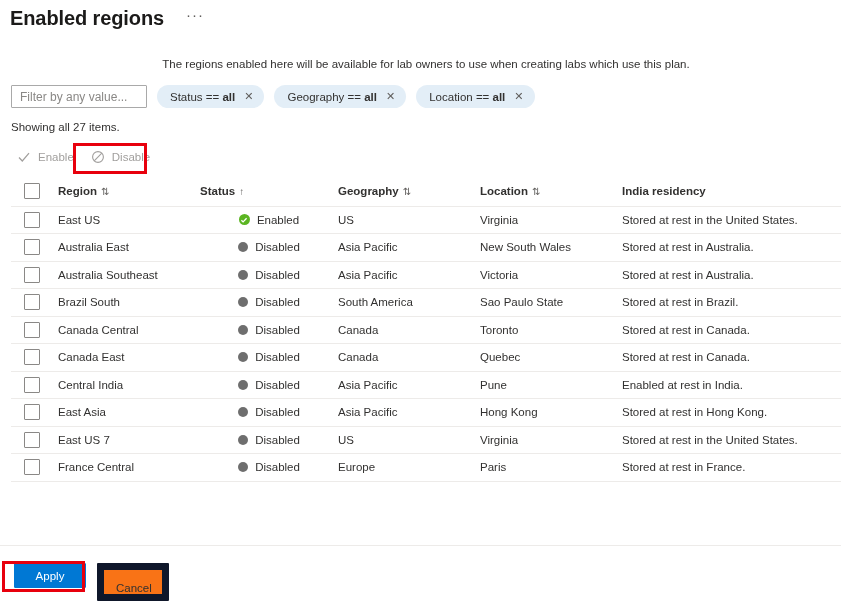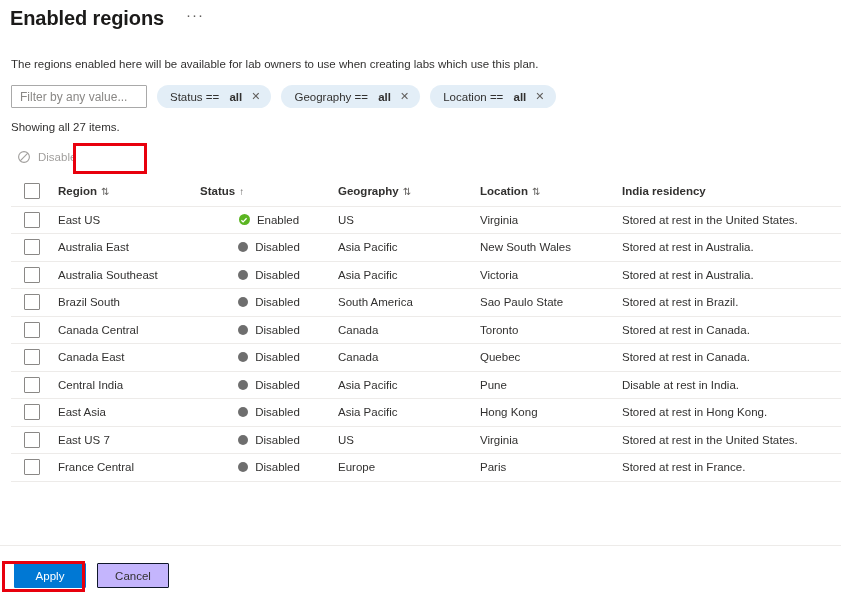--- a/index.html
+++ b/index.html
@@ -38,20 +38,21 @@
     cursor: pointer;
     user-select: none;
   }
 
   
   .description {
     font-size: 11.5px;
     color: #323130;
     padding: 24px 0 0 11px;
     line-height: 16px;
+    text-align: center;
   }
 
   
   .filter-bar {
     display: flex;
     align-items: center;
     padding: 13px 0 0 11px;
     gap: 10px;
   }
   .filter-input {
@@ -74,21 +75,21 @@
     gap: 7px;
     height: 23px;
     background: #e3eef7;
     border-radius: 12px;
     padding: 0 9px 0 13px;
     font-size: 11.5px;
     color: #323130;
     white-space: nowrap;
     cursor: pointer;
   }
-  .pill .pill-value { font-weight: bold; margin-left: 7px; }
+  .pill .pill-value { font-weight: bold; }
   .pill .pill-close {
     color: #605e5c;
     font-size: 11px;
     line-height: 1;
     padding: 0 2px;
     cursor: pointer;
   }
 
   
   .showing-count {
@@ -228,28 +229,28 @@
     border: 1px solid #0078d4;
     font-size: 11.5px;
     font-family: "Liberation Sans", sans-serif;
     cursor: pointer;
     border-radius: 1px;
     padding: 0;
   }
   .btn-secondary {
     width: 72px;
     height: 25px;
-    background: #c4b5fd;
-    color: #323130;
-    border: 1px solid #0f172a;
+    background: #f97316;
+    color: #323130;
+    border: 7px solid #0f172a;
     font-size: 11.5px;
     font-family: "Liberation Sans", sans-serif;
     cursor: pointer;
     border-radius: 1px;
-    padding: 2px;
+    padding: 12px;
   }
 
   
   .annot {
     position: absolute;
     border: 3px solid #e8000d;
     pointer-events: none;
   }
   #annot-disable { left: 73px; top: 143px; width: 74px; height: 31px; }
   #annot-apply   { left: 2px;  top: 561px; width: 83px; height: 31px; }
@@ -278,20 +279,28 @@
       <div class="pill">
         <span><span>Location == </span><span class="pill-value">all</span></span>
         <span class="pill-close">✕</span>
       </div>
     </div>
 </div>
 
 <div class="showing-count">Showing all 27 items.</div>
 
 <div class="command-bar">
+  <button class="cmd-btn">
+    <span>
+      <svg width="14" height="14" viewBox="0 0 14 14">
+          <path d="M2 7.5 L5.3 11 L12 3.2" fill="none" stroke="#a19f9d" stroke-width="1.2"></path>
+        </svg>
+    </span>
+    <span>Enable</span>
+  </button>
   <button class="cmd-btn">
     <span>
       <svg width="14" height="14" viewBox="0 0 14 14">
         <circle cx="7" cy="7" r="5.4" fill="none" stroke="#a19f9d" stroke-width="1.1"></circle>
         <line x1="3.2" y1="10.8" x2="10.8" y2="3.2" stroke="#a19f9d" stroke-width="1.1"></line>
       </svg>
     </span>
     <span>Disable</span>
   </button>
 </div>
@@ -405,21 +414,21 @@
           <td><span class="cb"></span></td>
           <td>Central India</td>
           <td>
             <span class="status-cell">
               <span class="dot-disabled"></span>
               <span>Disabled</span>
             </span>
           </td>
           <td>Asia Pacific</td>
           <td>Pune</td>
-          <td>Disable at rest in India.</td>
+          <td>Enabled at rest in India.</td>
         </tr>
         <tr>
           <td><span class="cb"></span></td>
           <td>East Asia</td>
           <td>
             <span class="status-cell">
               <span class="dot-disabled"></span>
               <span>Disabled</span>
             </span>
           </td>

